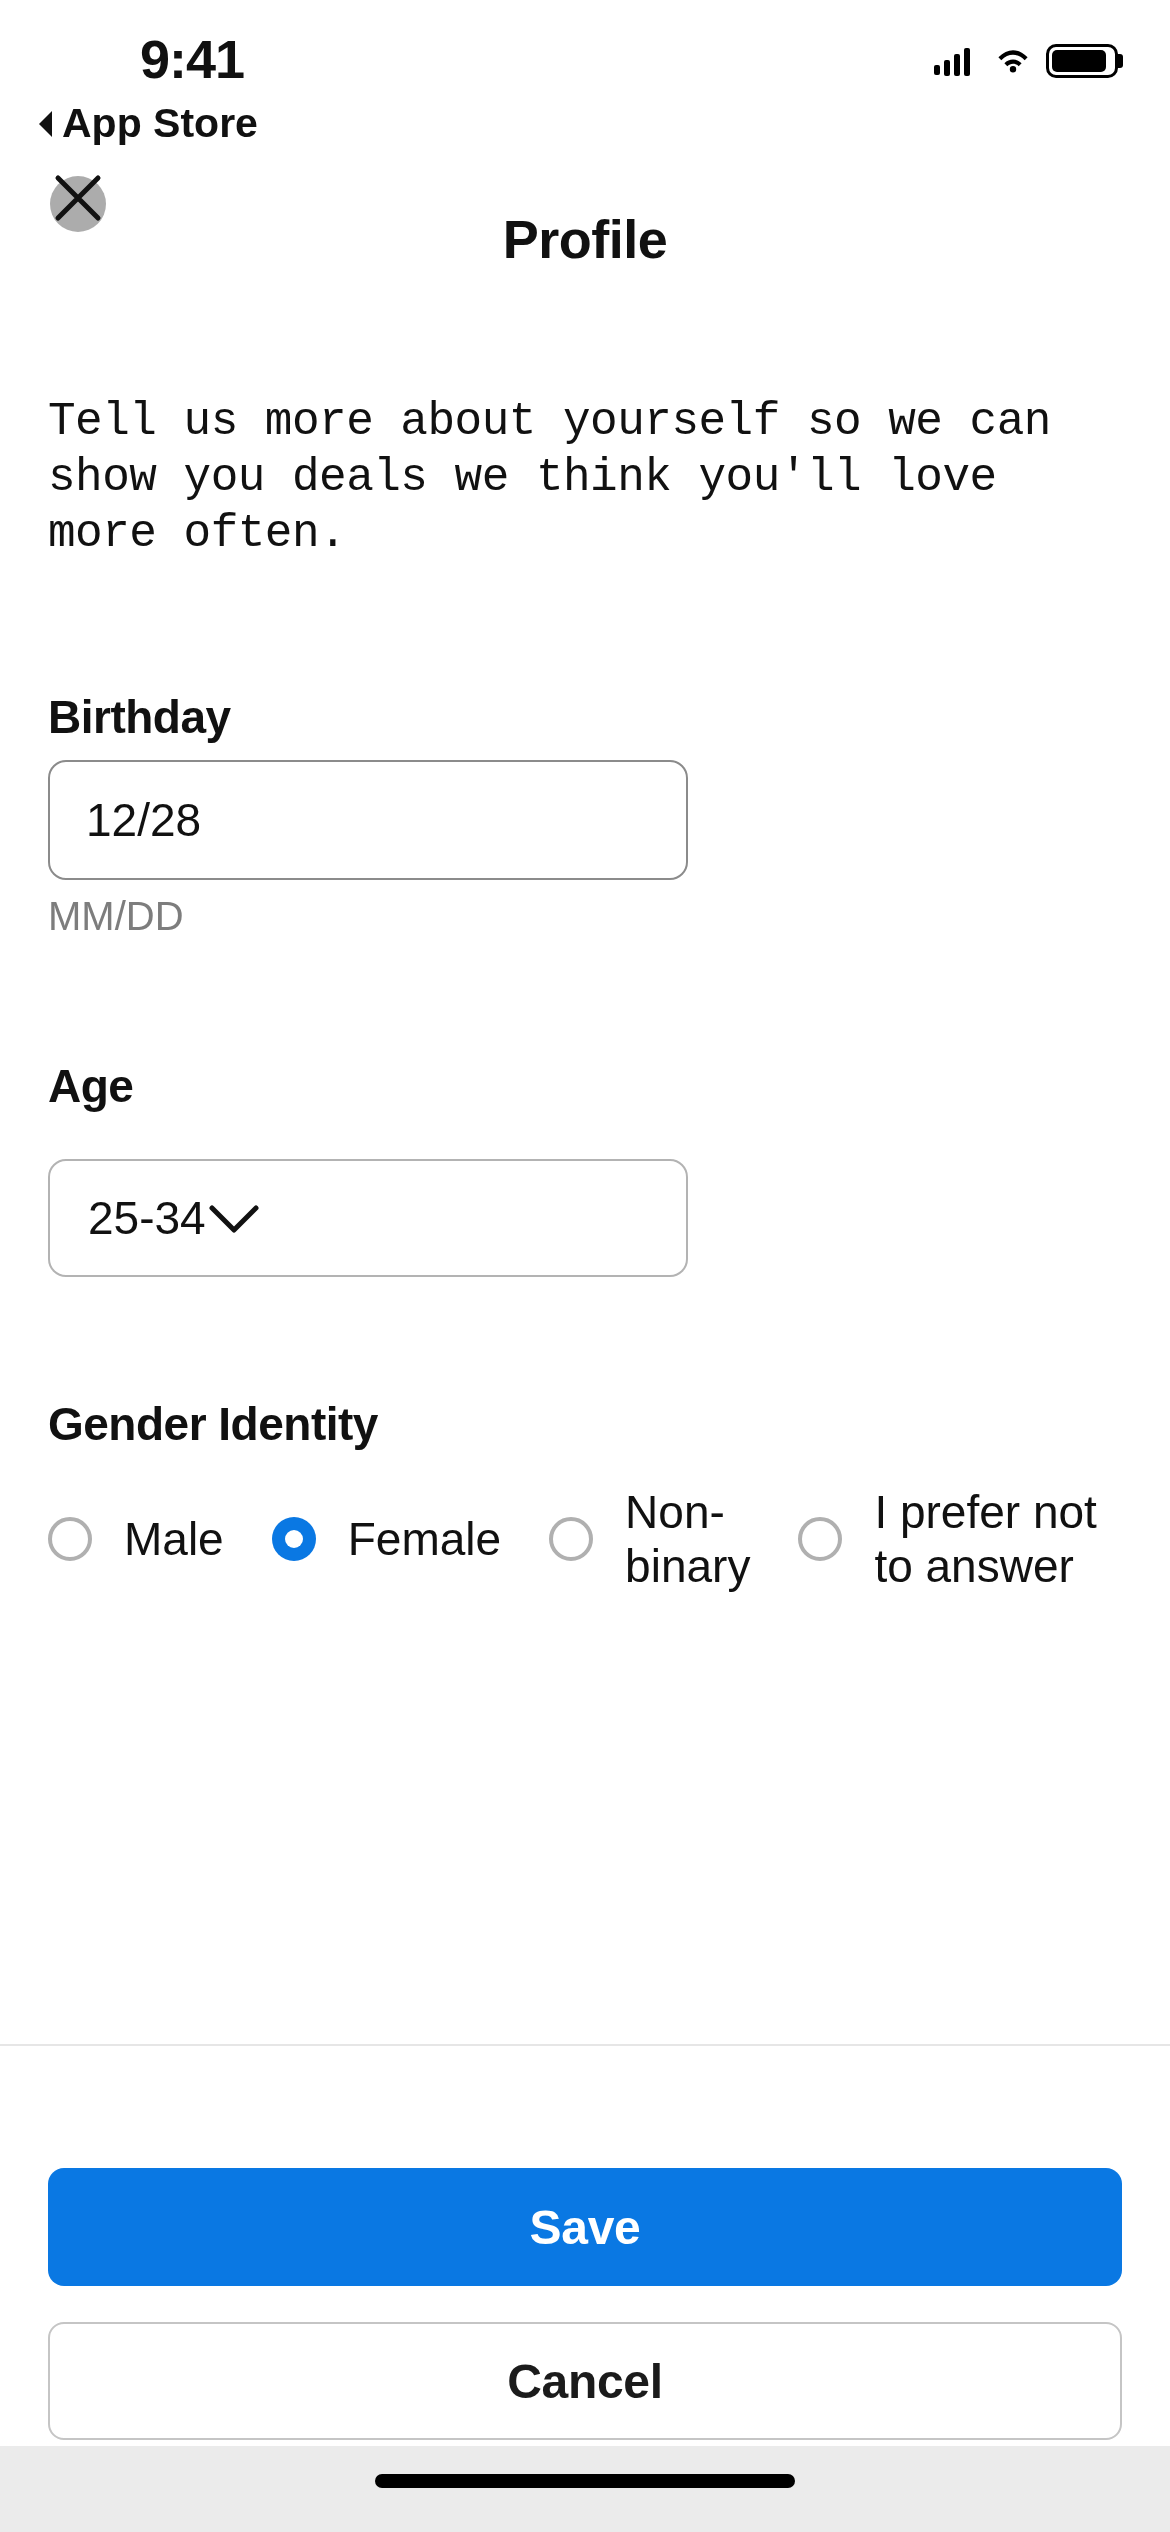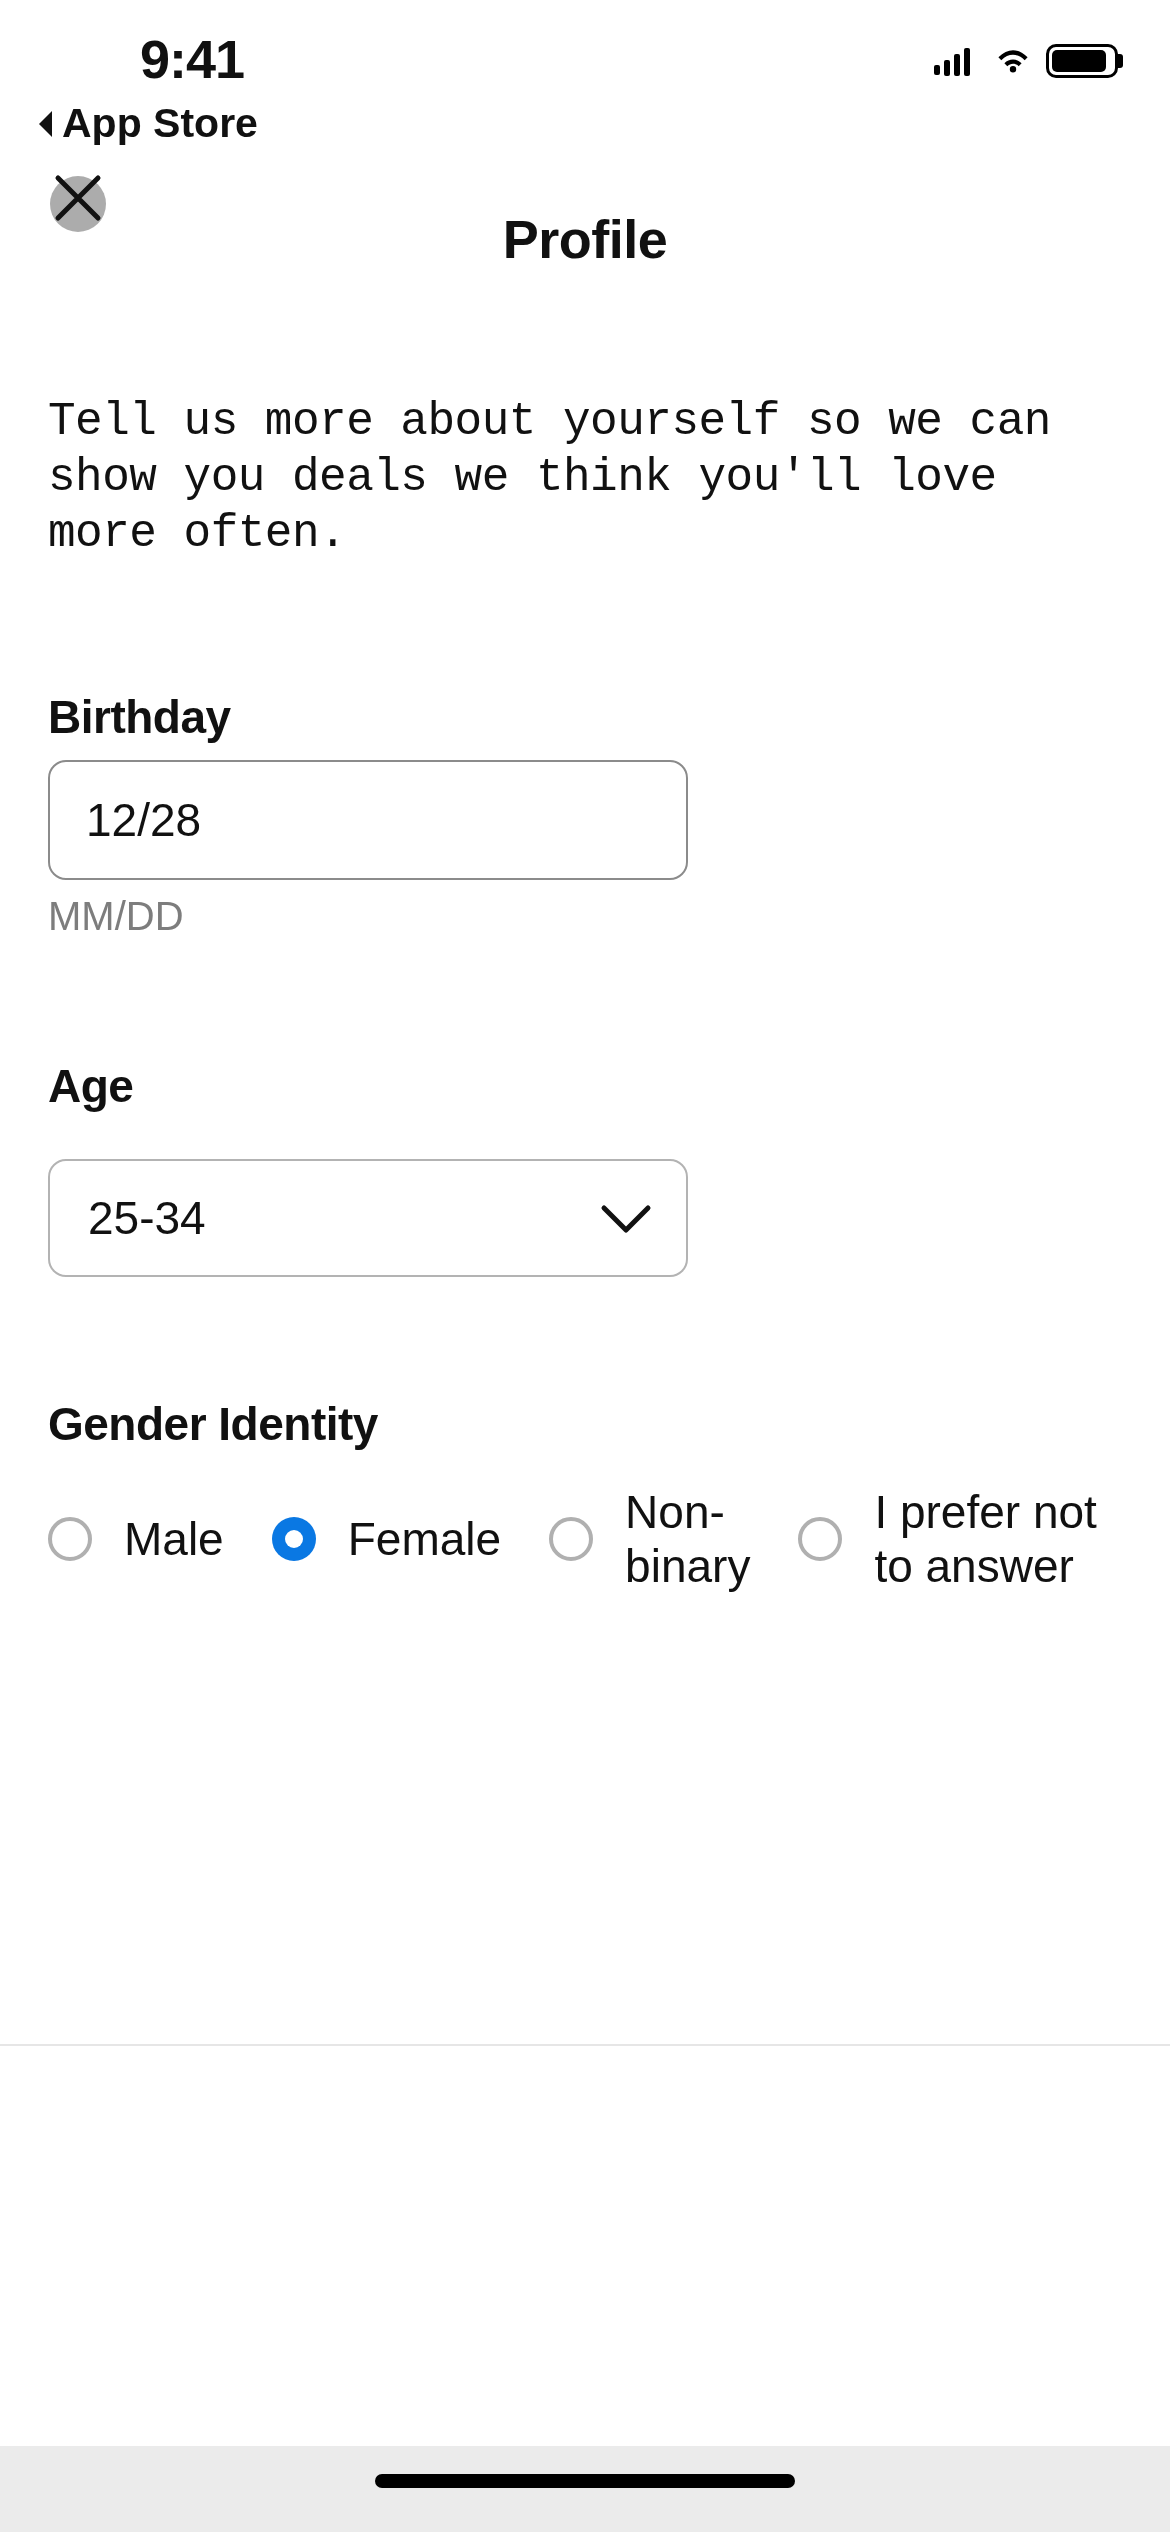--- a/index.html
+++ b/index.html
@@ -33,21 +33,21 @@
     
     .content { padding: 0 48px; }
     .intro { margin-top: 124px; font-size: 46px; font-weight: 500; line-height: 1.22; letter-spacing: -0.5px; color:#111;font-family:Liberation Mono, monospace; }
 
     .section-label { font-size: 46px; font-weight: 700; letter-spacing: -0.5px; color:#111; }
     .birthday-label { margin-top: 128px; }
     .input-box { margin-top: 16px; width: 640px; height: 120px; border: 2px solid #8b8b8b; border-radius: 18px; display:flex; align-items:center; padding: 0 36px; font-size: 46px; font-weight: 500; color:#111; background:#fff; }
     .hint { margin-top: 14px; font-size: 40px; color:#7d7d7d; font-weight: 500; }
 
     .age-label { margin-top: 120px; }
-    .select-box { margin-top: 46px; width: 640px; height: 118px; border: 2px solid #b3b3b3; border-radius: 18px; display:flex; align-items:center; justify-content:space-between; padding: 0 32px 0 38px; font-size: 46px; font-weight: 500; color:#111; background:#fff; }
+    .select-box { margin-top: 46px; width: 640px; height: 118px; border: 2px solid #b3b3b3; border-radius: 18px; display:flex; align-items:center; padding: 0 32px 0 38px; font-size: 46px; font-weight: 500; color:#111; background:#fff; }
     .select-box svg { width: 56px; height: 36px; }
 
     .gender-label { margin-top: 120px; }
     .radio-list { margin-top: 34px; display:flex; flex-direction:row; gap: 48px; }
     .radio-item { display:flex; align-items:center; gap: 32px; }
     .radio-outer { width: 44px; height: 44px; border-radius: 50%; border: 4px solid #b0b0b0; display:flex; align-items:center; justify-content:center; flex-shrink:0; }
     .radio-sel { width:44px; height:44px; border-radius:50%; background:#0a78e3; display:flex; align-items:center; justify-content:center; flex-shrink:0; }
     .radio-sel .dot{ width:18px; height:18px; background:#fff; border-radius:50%; }
     .radio-label { font-size: 46px; font-weight: 500; color:#111; }
 
@@ -143,17 +143,21 @@
         <span class="radio-label">Non-binary</span>
       </div>
       <div class="radio-item">
         <div class="radio-outer"></div>
         <span class="radio-label">I prefer not to answer</span>
       </div>
     </div>
   </div>
 
   <div class="footer-divider"></div>
+  <div class="footer">
+    <div class="btn btn-primary">Save</div>
+    <div class="btn btn-secondary">Cancel</div>
+  </div>
 
   <div class="bottom-bar-area">
     <div class="home-indicator"></div>
   </div>
 </div>
 
 </body></html>

